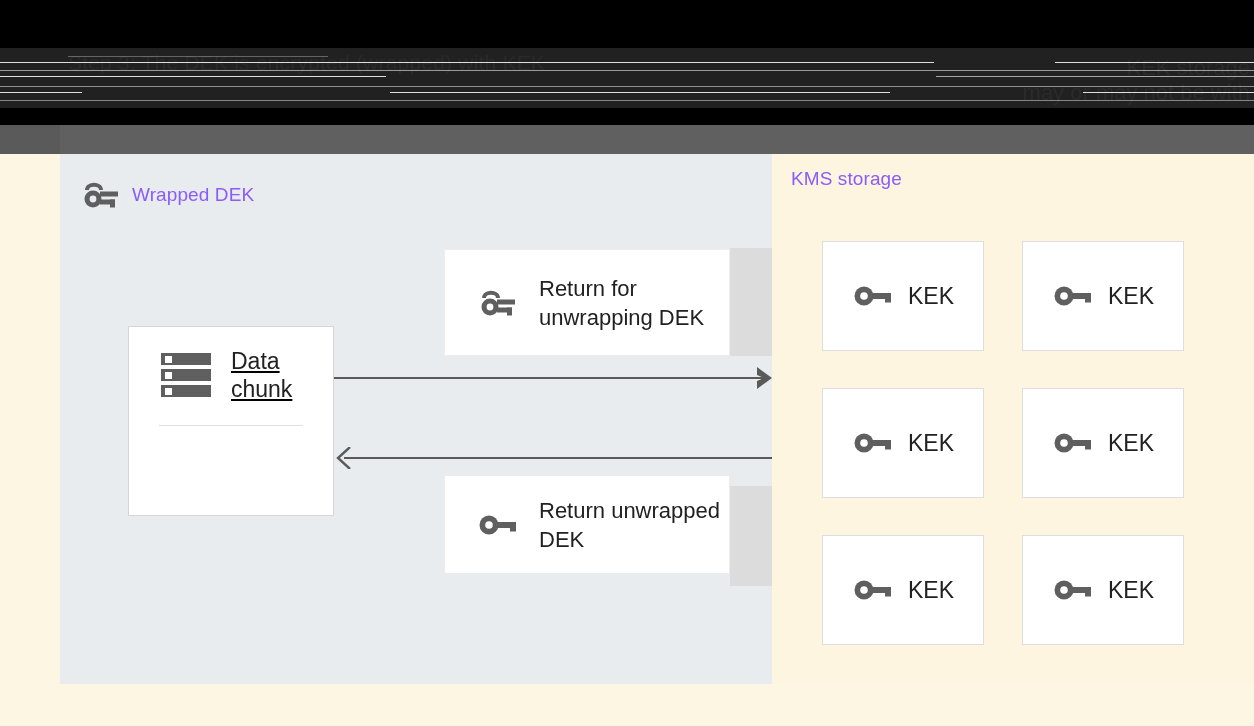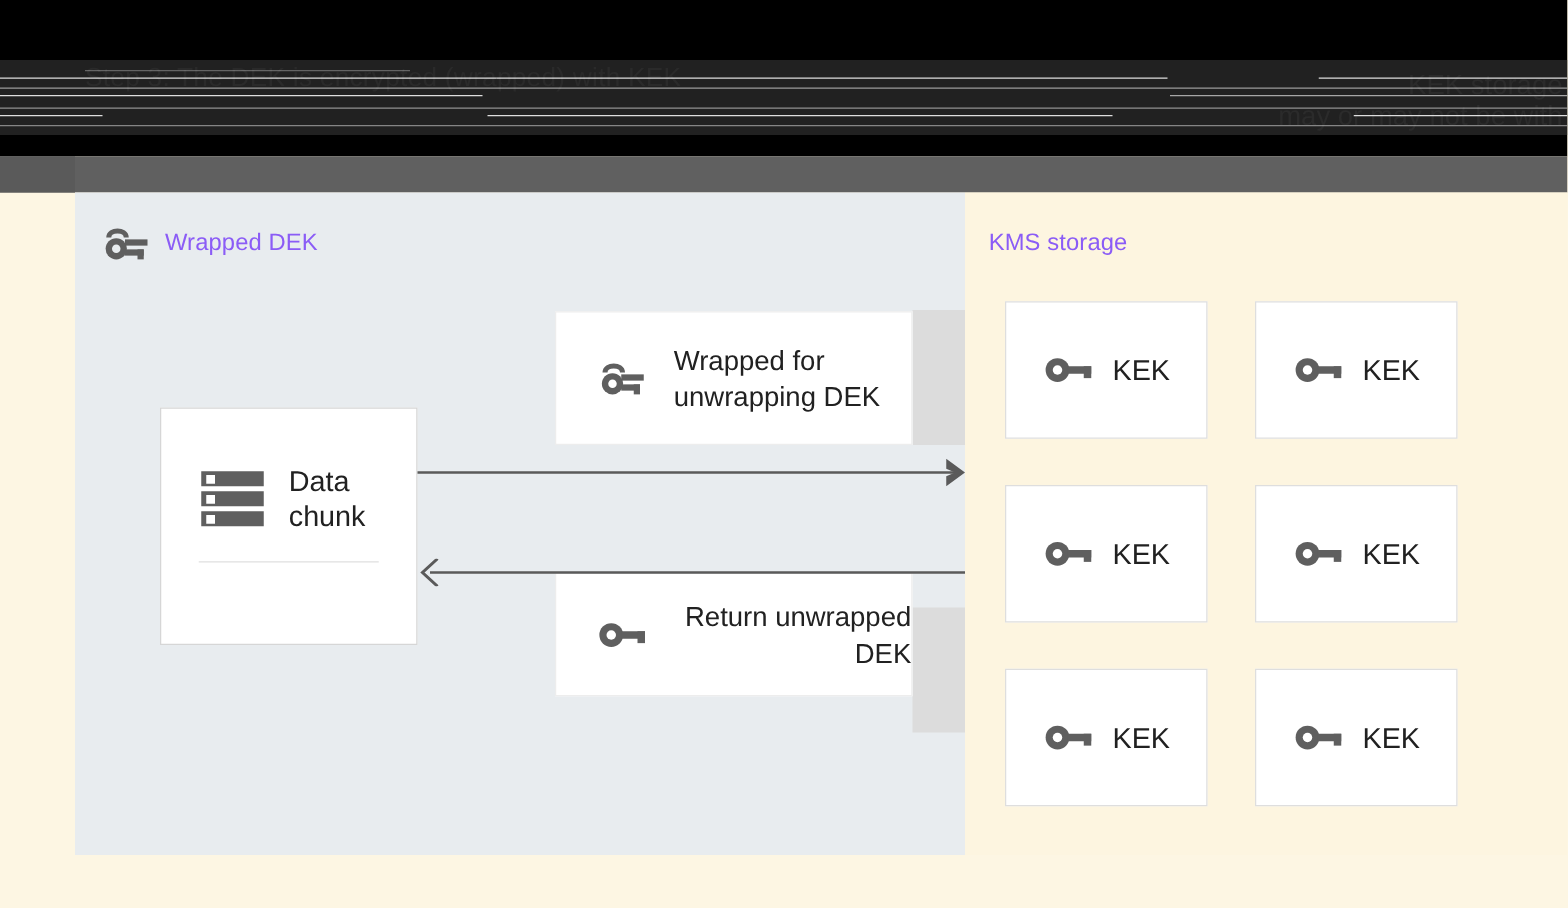--- a/index.html
+++ b/index.html
@@ -49,31 +49,31 @@
   }
   .panel-kms {
     position:absolute; left:772px; top:154px; width:482px; height:530px;
     background:#fdf5e0;
   }
   .panel-label {
     position:absolute; color:#8b5cf6; font-size:19px; letter-spacing:.1px;
     white-space:nowrap;
   }
   .label-wrapped { left:132px; top:184px; }
-  .label-kms { left:791px; top:184px; }
+  .label-kms { left:791px; top:168px; }
 
   
   .ico { display:inline-block; vertical-align:middle; }
 
   
   .card-datachunk {
     position:absolute; left:128px; top:326px; width:206px; height:190px;
     background:#fff; border:1px solid #d6d6d6;
   }
-  .dc-top { display:flex; align-items:center; padding:44px 0 0 30px; }
+  .dc-top { display:flex; align-items:center; padding:20px 0 0 30px;text-decoration:underline; }
   .dc-text {
     margin-left:18px; color:#212121; font-size:23px; line-height:28px;
   }
   .dc-divider {
     margin:22px auto 0; width:144px; height:1px; background:#e0e0e0;
   }
   .dc-bottom { display:flex; align-items:center; padding:22px 0 0 54px; }
   .dc-dek { margin-left:16px; color:#757575; font-size:19px; }
 
   
@@ -84,37 +84,37 @@
   .grey-strip-bottom {
     position:absolute; left:730px; top:486px; width:42px; height:100px;
     background:#dcdcdc;
   }
   .card-msg {
     position:absolute; left:444px; width:286px;
     background:#fff; border:1px solid #ededed;
     display:flex; align-items:center;
   }
   .card-request { top:249px; height:107px; }
-  .card-return  { top:458px; height:99px;text-align:right; }
+  .card-return  { top:475px; height:99px; }
   .msg-text {
     margin-left:22px; color:#212121; font-size:22px; line-height:29px;
   }
   .msg-icon-wrap { margin-left:32px; flex:0 0 auto; }
 
   
   .arrow-line {
     position:absolute; height:2px; background:#5a5a5a;
   }
   .arrow-right { left:334px; top:377px; width:432px; }
   .arrow-left  { left:344px; top:457px; width:428px; }
   .arrowhead { position:absolute; }
 
   
   .kek-grid {
-    position:absolute; left:804px; top:241px;
+    position:absolute; left:822px; top:241px;
     display:grid; grid-template-columns:162px 162px;
     grid-template-rows:110px 110px 110px;
     column-gap:38px; row-gap:37px;
   }
   .kek-card {
     background:#fff; border:1px solid #dedede;
     display:flex; align-items:center; justify-content:center;
   }
   .kek-text { margin-left:16px; color:#212121; font-size:23px; }
 </style>
@@ -186,21 +186,21 @@
     <span class="msg-icon-wrap">
       <svg width="40" height="32" viewBox="0 0 40 32" class="ico">
         <path d="M7 11 C7 4, 21 4, 21 11" fill="none" stroke="#5f5f5f" stroke-width="4"></path>
         <circle cx="13" cy="20" r="8.5" fill="#5f5f5f"></circle>
         <circle cx="13" cy="20" r="3.4" fill="#ffffff"></circle>
         <rect x="20" y="12.5" width="18" height="5" fill="#5f5f5f"></rect>
         <rect x="20" y="20.5" width="15" height="5" fill="#5f5f5f"></rect>
         <rect x="30" y="20.5" width="5" height="8" fill="#5f5f5f"></rect>
       </svg>
     </span>
-    <span class="msg-text">Wrapped for unwrapping DEK</span>
+    <span class="msg-text">Return for unwrapping DEK</span>
   </div>
 
   <div class="card-msg card-return">
     <span class="msg-icon-wrap">
       <svg width="40" height="26" viewBox="0 0 40 26" class="ico">
         <circle cx="12" cy="13" r="9.5" fill="#5f5f5f"></circle>
         <circle cx="12" cy="13" r="3.8" fill="#ffffff"></circle>
         <rect x="20" y="10" width="19" height="6" fill="#5f5f5f"></rect>
         <rect x="33" y="10" width="6" height="9.5" fill="#5f5f5f"></rect>
       </svg>

